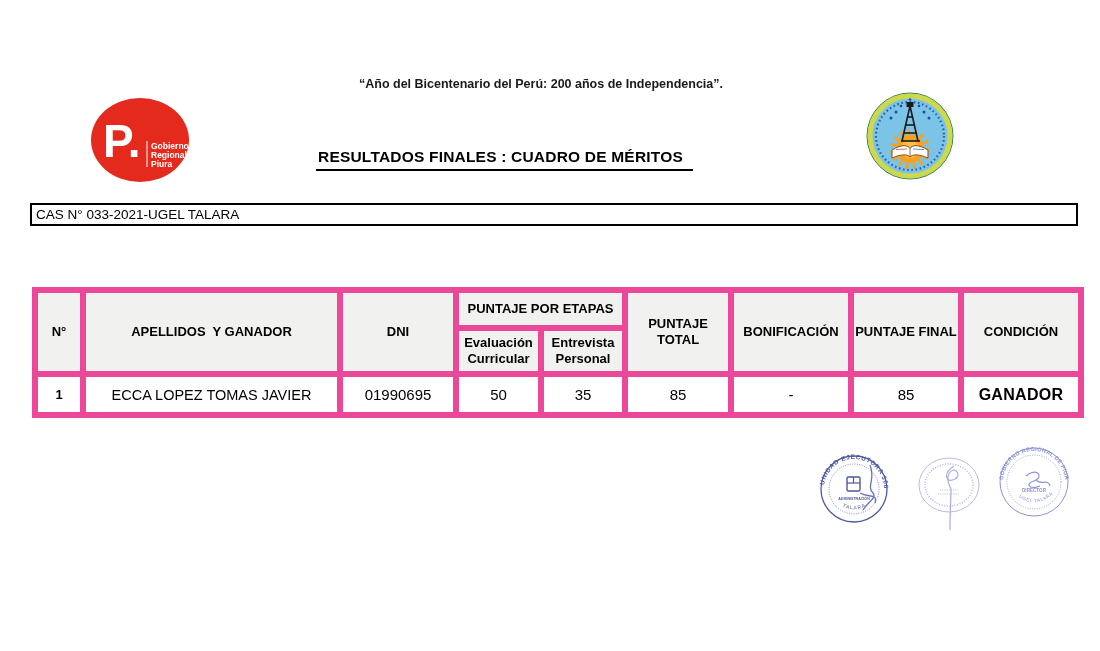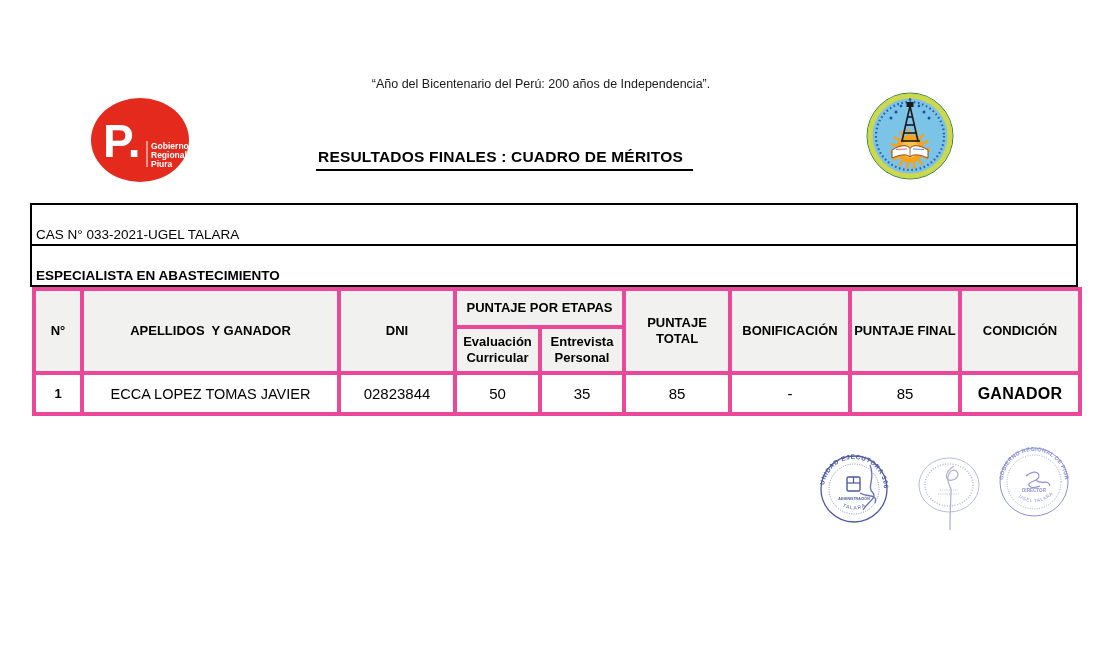--- a/index.html
+++ b/index.html
@@ -3,40 +3,40 @@
 <meta charset="utf-8">
 <style>
   html,body { margin:0; padding:0; }
   body {
     width:1100px; height:651px; background:#ffffff; position:relative;
     font-family:"Liberation Sans", sans-serif; color:#000; overflow:hidden;
   }
   .abs { position:absolute; }
 
   
-  .quote { top:77px; left:0; width:1082px; text-align:center; font-size:12.5px; color:#1a1a1a; }
+  .quote { top:77px; left:0; width:1082px; text-align:center; font-size:12.5px; color:#1a1a1a;font-weight:bold; }
   .title-wrap { top:148px; left:316px; }
   .title {
     display:inline-block; font-size:15.5px; font-weight:bold; letter-spacing:.2px;
     border-bottom:2.5px solid #000; padding:0 10px 3px 2px;
   }
 
   
   .info-table { top:203px; left:30px; width:1048px; border:2px solid #000; box-sizing:border-box; }
   .info-row {
     height:19px; line-height:19px; padding-left:4px; font-size:13.5px;
-    border-bottom:2px solid #000; background:#fff; white-space:nowrap;margin-top:20px;
+    border-bottom:2px solid #000; background:#fff; white-space:nowrap;
   }
   .info-row:last-child { border-bottom:none; }
   .info-row.bold { font-weight:bold; }
 
   
   table.merit { top:287px; left:32px; border-collapse:collapse; table-layout:fixed; width:1046px; }
   table.merit th, table.merit td {
-    border:4px solid #ec4899; text-align:center; vertical-align:middle; padding:0;
+    border:6px solid #ec4899; text-align:center; vertical-align:middle; padding:0;
     overflow:hidden;
   }
   table.merit th { background:#f1f1ef; font-size:13px; font-weight:bold; line-height:1.25; }
   tr.hrow1 { height:38px; }
   tr.hrow2 { height:46px; }
   tr.drow  { height:41px; }
   td.cell { font-size:15px; background:#fff; }
   td.cell-name { text-align:left; padding-left:4px; font-size:14.5px; }
   td.cell-n { font-weight:bold; font-size:13px; }
   td.cell-cond { font-weight:bold; font-size:16px; letter-spacing:.3px; }
@@ -102,21 +102,20 @@
 
     <path d="M27,59 C37,53 43,54 45,57.5 C47,54 53,53 63,59 L63,67 C53,62.5 47,63.5 45,66 C43,63.5 37,62.5 27,67 Z" fill="#ffffff" stroke="#8a4a12" stroke-width="1"></path>
     <line x1="45" y1="57.5" x2="45" y2="66" stroke="#8a4a12" stroke-width="0.8"></line>
     <line x1="31" y1="58.5" x2="42" y2="58" stroke="#b0392e" stroke-width="0.7"></line>
     <line x1="48" y1="58" x2="59" y2="58.5" stroke="#2b55a8" stroke-width="0.7"></line>
   </svg>
 </div>
 
 <div class="abs info-table">
   <div class="info-row">CAS N° 033-2021-UGEL TALARA</div>
-  <div class="info-row bold">ESPECIALISTA EN ABASTECIMIENTO</div>
 </div>
 
 <table class="abs merit">
   <colgroup>
     <col style="width:48px">
       <col style="width:257px">
       <col style="width:116px">
     <col style="width:85px">
       <col style="width:84px">
       <col style="width:106px">
@@ -137,21 +136,21 @@
     </tr>
     <tr class="hrow2">
       <th class="pad">Evaluación Curricular</th>
       <th class="pad">Entrevista Personal</th>
     </tr>
   </thead>
   <tbody>
     <tr class="drow">
       <td class="cell cell-n">1</td>
       <td class="cell cell-name">ECCA LOPEZ TOMAS JAVIER</td>
-      <td class="cell">02823844</td>
+      <td class="cell">01990695</td>
       <td class="cell">50</td>
       <td class="cell">35</td>
       <td class="cell">85</td>
       <td class="cell">-</td>
       <td class="cell">85</td>
       <td class="cell cell-cond">GANADOR</td>
     </tr>
   </tbody>
 </table>
 

